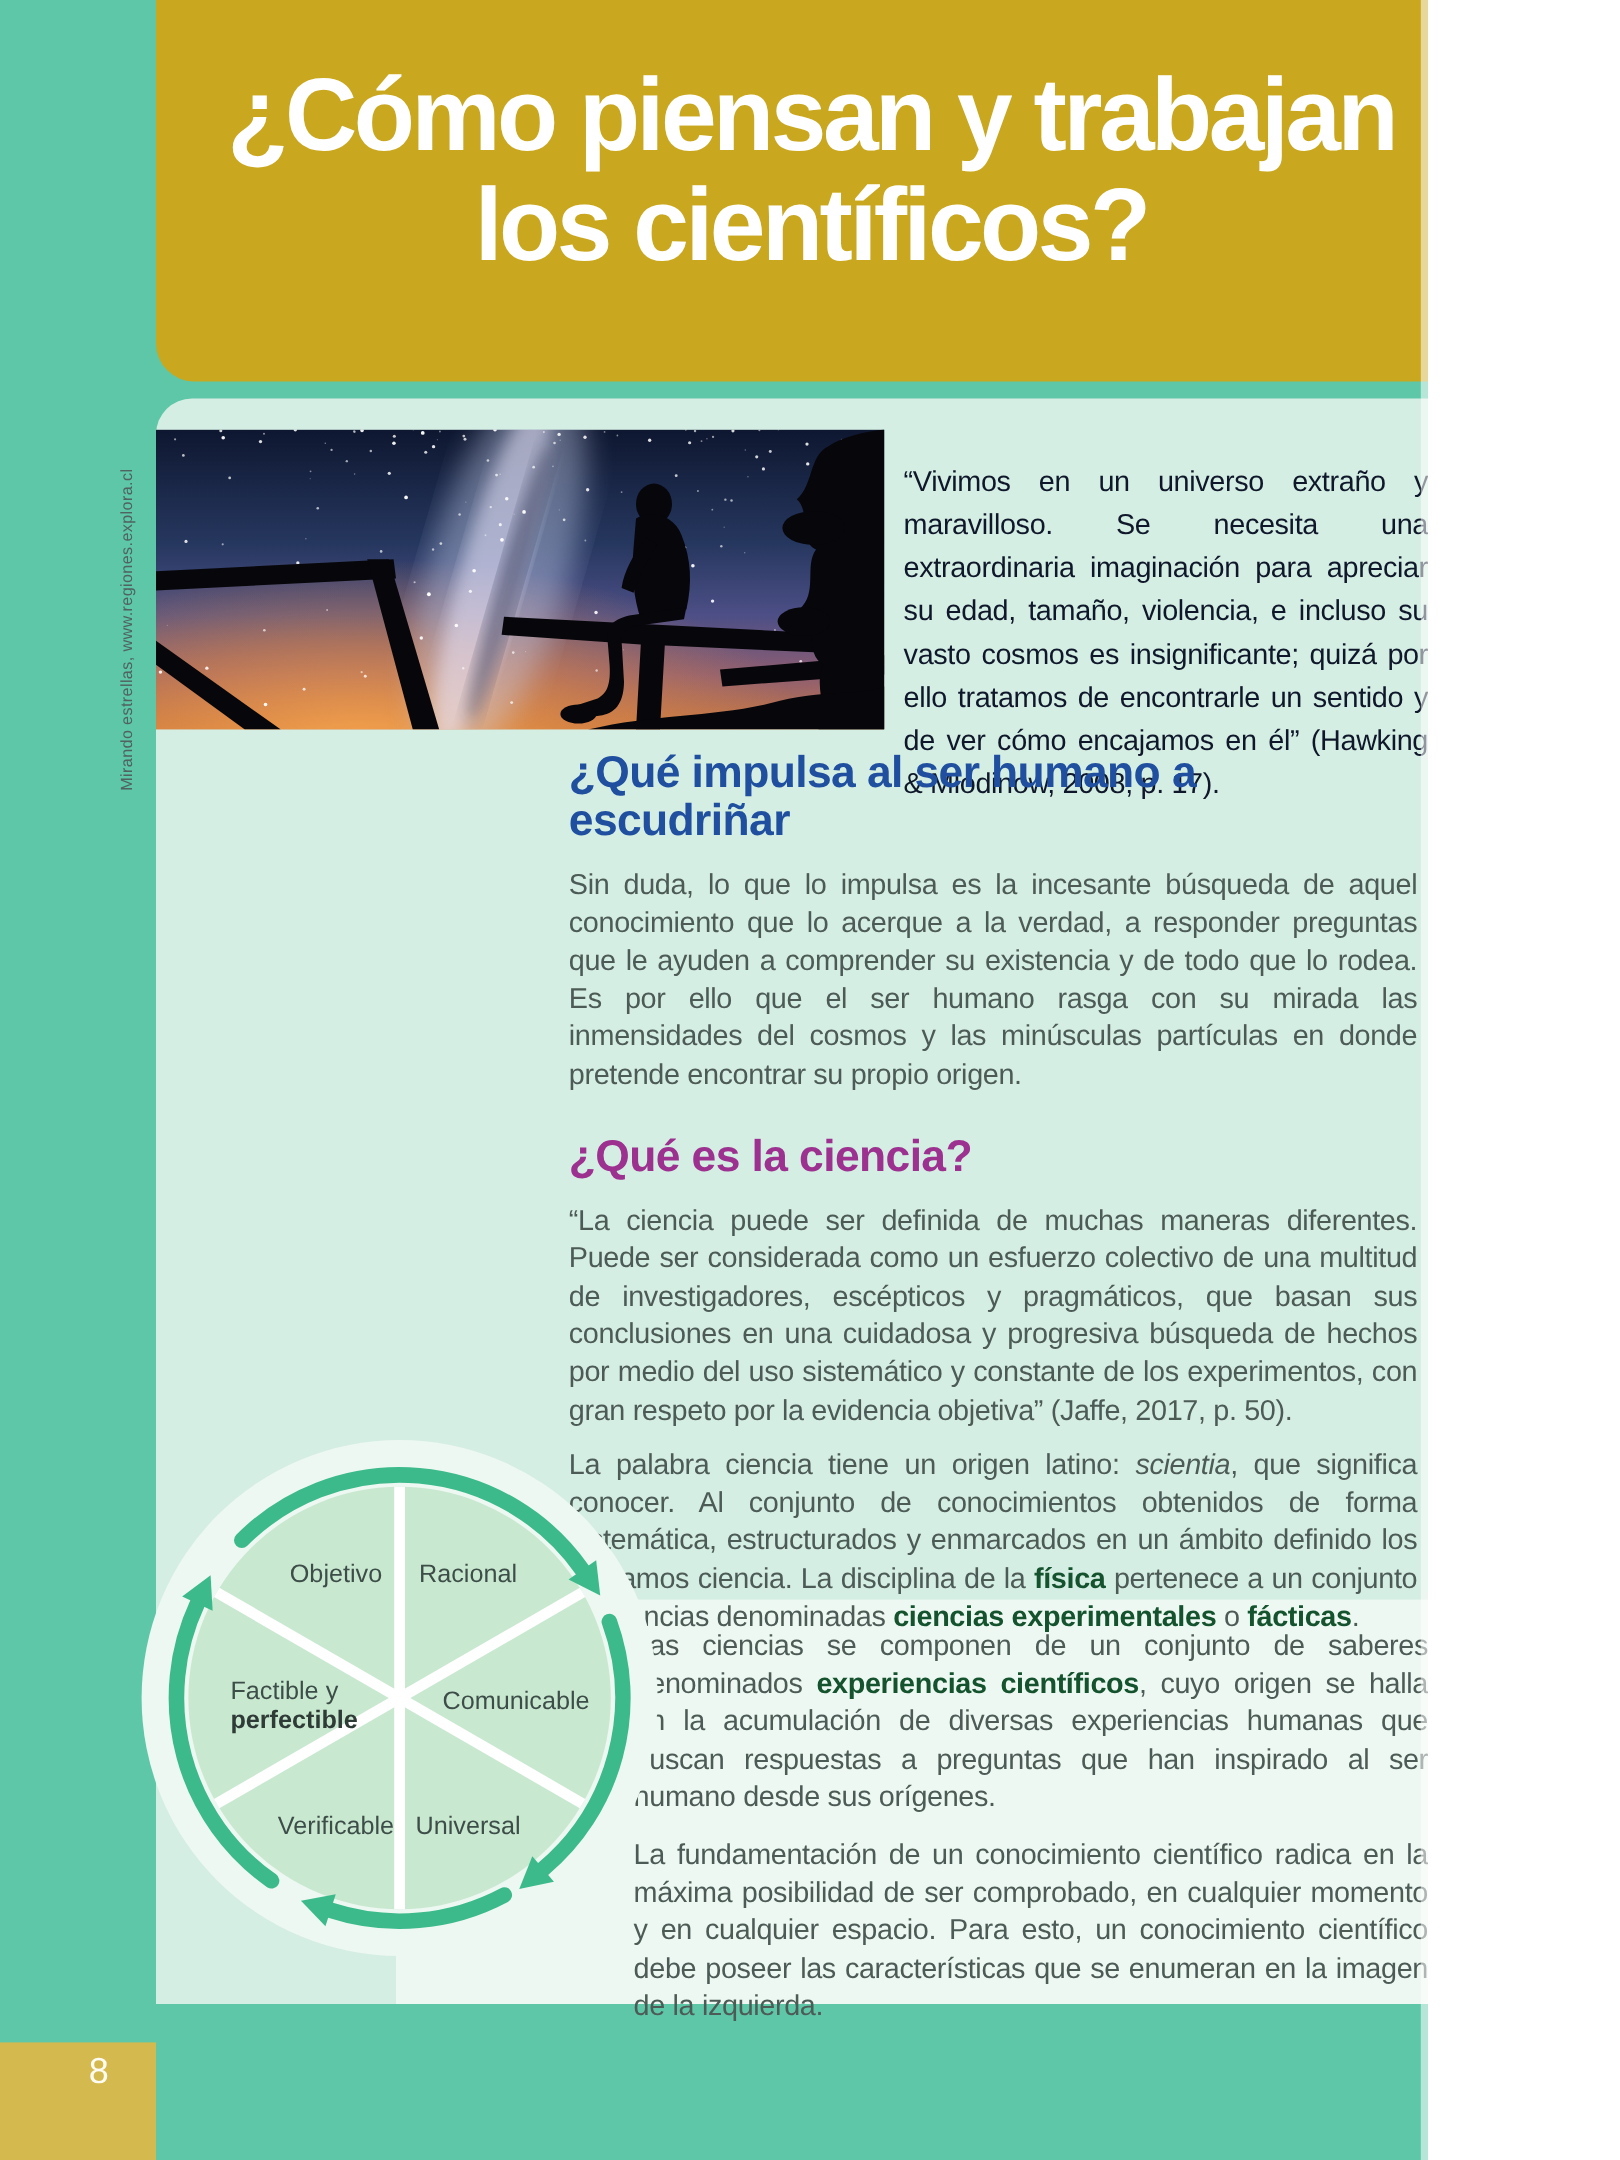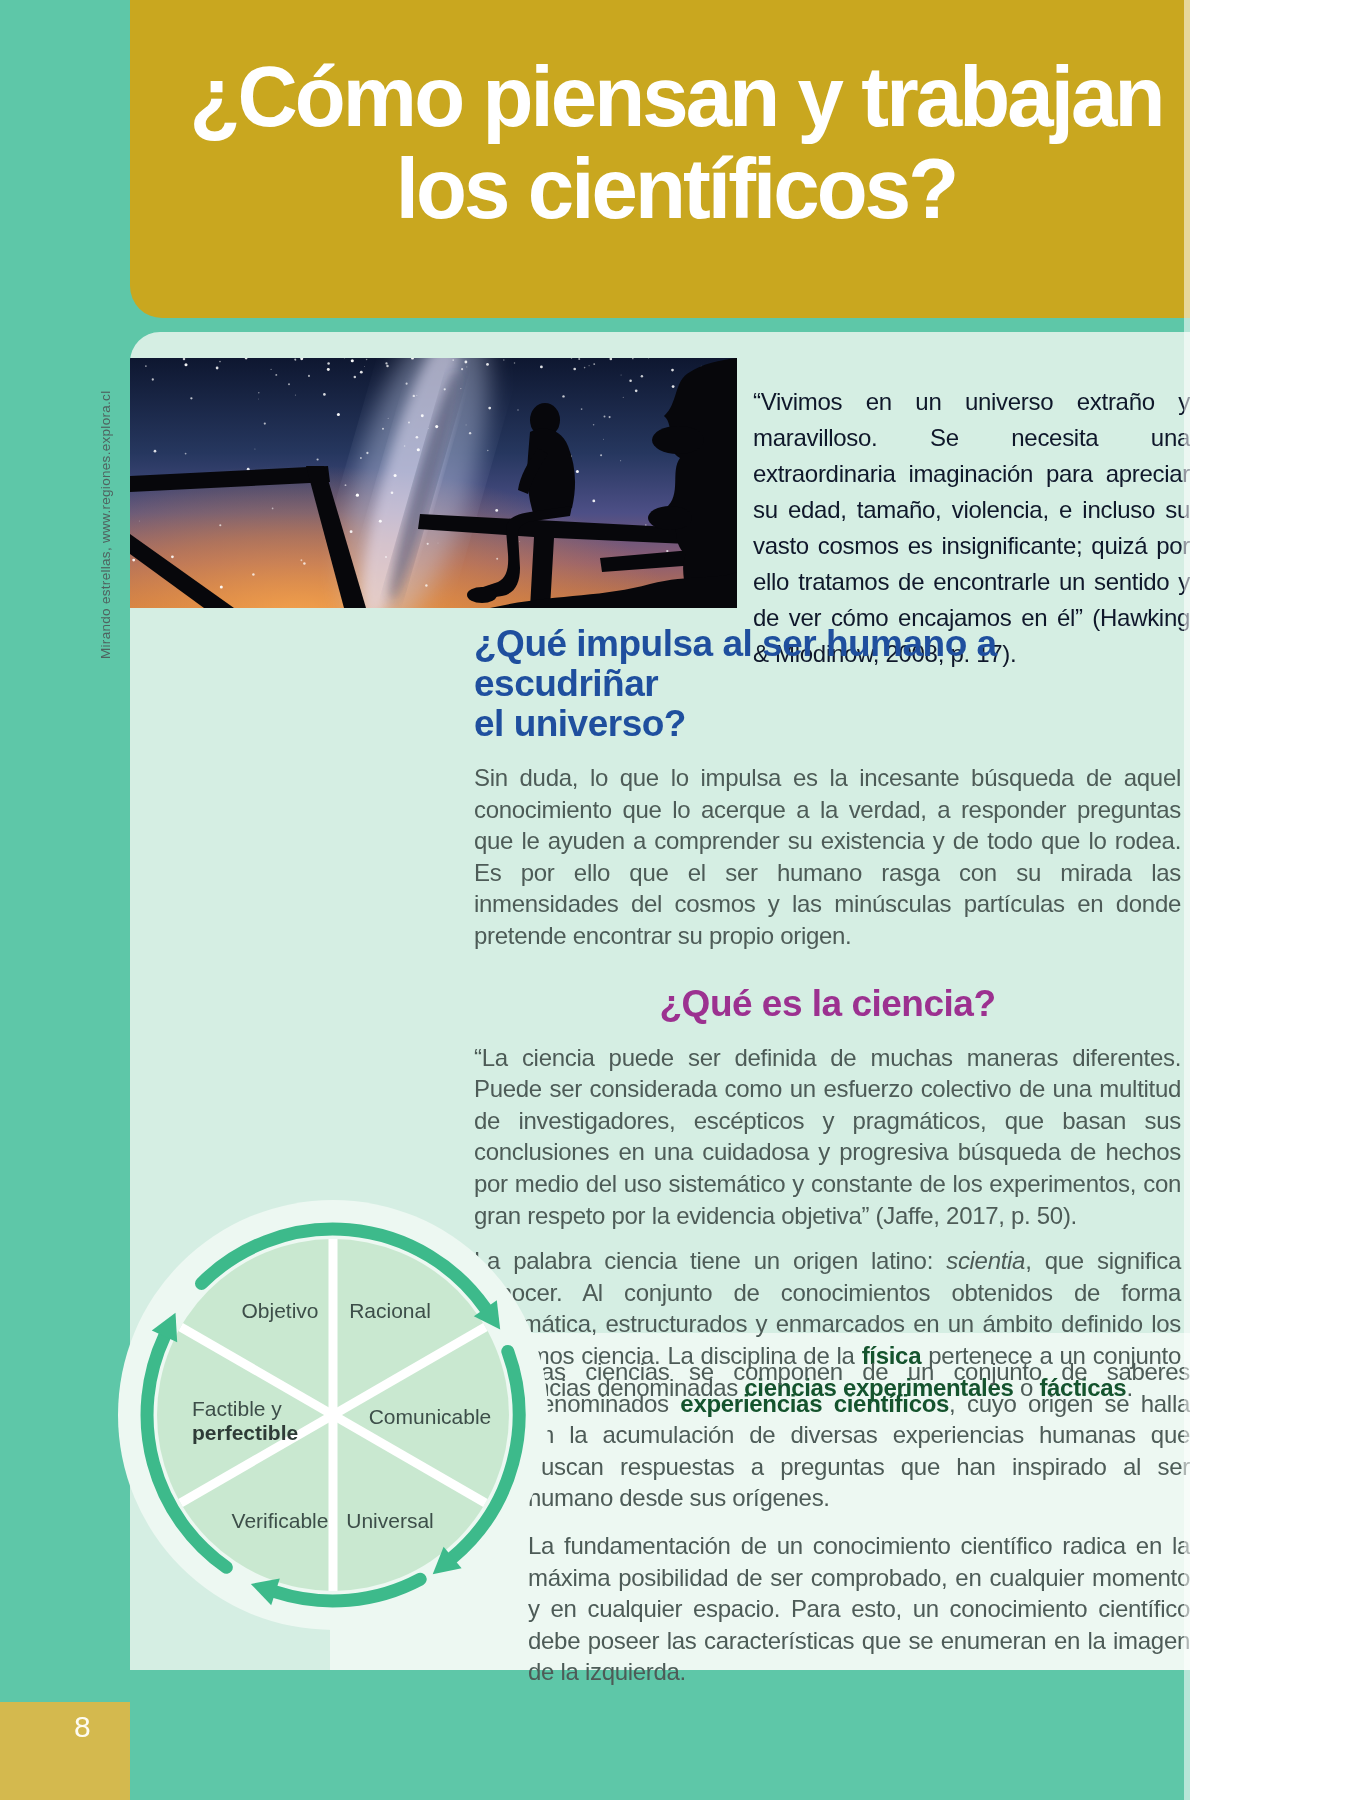--- a/index.html
+++ b/index.html
@@ -42,21 +42,21 @@
   }
   
   .quote{
     position:absolute; left:753px; top:384px; width:437px;
     font-size:24px; line-height:36px; letter-spacing:-.3px;
     color:#0f172a; text-align:justify;
   }
   .main-col{ position:absolute; left:474px; top:624px; width:707px; }
   .aside-col{ position:absolute; left:528px; top:1356px; width:662px; }
   .h1{ color:#1f4f9e; font-weight:bold; font-size:37px; line-height:40px; letter-spacing:-.5px; margin:0; }
-  .h2{ color:#9c3190; font-weight:bold; font-size:37px; line-height:40px; letter-spacing:-.5px; margin:0;text-align:center; }
+  .h2{ color:#9c3190; font-weight:bold; font-size:37px; line-height:40px; letter-spacing:-.5px; margin:0; }
   .body-p{
     font-size:24px; line-height:31.6px; letter-spacing:-.3px;
     color:#4d5b57; text-align:justify; margin:0;
   }
   .b{ font-weight:bold; color:#14532d; }
   .i{ font-style:italic; }
   .mt-body{ margin-top:18px; }
   .mt-h2{ margin-top:32px; }
   .mt-p3{ margin-top:14px; }
   .mt-aside{ margin-top:16px; }
@@ -280,21 +280,20 @@
       </g>
     </svg>
   </div>
   <div class="photo-caption">Mirando estrellas, www.regiones.explora.cl</div>
 
   <div class="quote"><span>“Vivimos en un universo extraño y maravilloso. Se necesita una extraordinaria imaginación para apreciar su edad, tamaño, violencia, e incluso su vasto cosmos es insignificante; quizá por ello tratamos de encontrarle un sentido y de ver cómo encajamos en él” (Hawking &amp; Mlodinow, 2008, p. 17).</span></div>
 
   <div class="main-col">
     <p class="h1">
       <span style="display:block">¿Qué impulsa al ser humano a escudriñar</span>
-      <span style="display:block">el universo?</span>
     </p>
     <p class="body-p mt-body"><span>Sin duda, lo que lo impulsa es la incesante búsqueda de aquel conocimiento que lo acerque a la verdad, a responder preguntas que le ayuden a comprender su existencia y de todo que lo rodea. Es por ello que el ser humano rasga con su mirada las inmensidades del cosmos y las minúsculas partículas en donde pretende encontrar su propio origen.</span></p>
     <p class="h2 mt-h2">¿Qué es la ciencia?</p>
     <p class="body-p mt-body"><span>“La ciencia puede ser definida de muchas maneras diferentes. Puede ser considerada como un esfuerzo colectivo de una multitud de investigadores, escépticos y pragmáticos, que basan sus conclusiones en una cuidadosa y progresiva búsqueda de hechos por medio del uso sistemático y constante de los experimentos, con gran respeto por la evidencia objetiva” (Jaffe, 2017, p. 50).</span></p>
     <p class="body-p mt-p3"><span>La palabra ciencia tiene un origen latino: </span><span class="i">scientia</span><span>, que significa conocer. Al conjunto de conocimientos obtenidos de forma sistemática, estructurados y enmarcados en un ámbito definido los llamamos ciencia. La disciplina de la </span><span class="b">física</span><span> pertenece a un conjunto de ciencias denominadas </span><span class="b">ciencias experimentales</span><span> o </span><span class="b">fácticas</span><span>.</span></p>
   </div>
 
   <div class="aside-col">
     <p class="body-p"><span>Las ciencias se componen de un conjunto de saberes denominados </span><span class="b">experiencias científicos</span><span>, cuyo origen se halla en la acumulación de diversas experiencias humanas que buscan respuestas a preguntas que han inspirado al ser humano desde sus orígenes.</span></p>
     <p class="body-p mt-aside"><span>La fundamentación de un conocimiento científico radica en la máxima posibilidad de ser comprobado, en cualquier momento y en cualquier espacio. Para esto, un conocimiento científico debe poseer las características que se enumeran en la imagen de la izquierda.</span></p>

